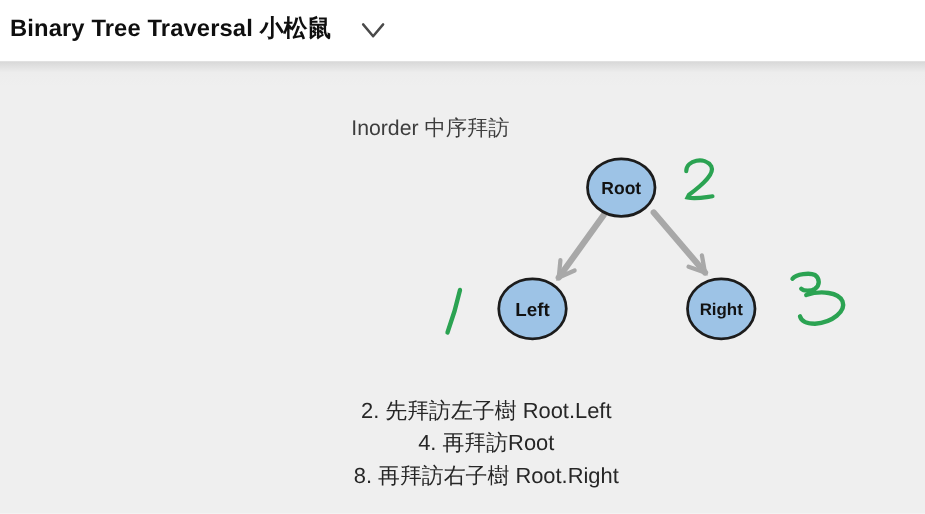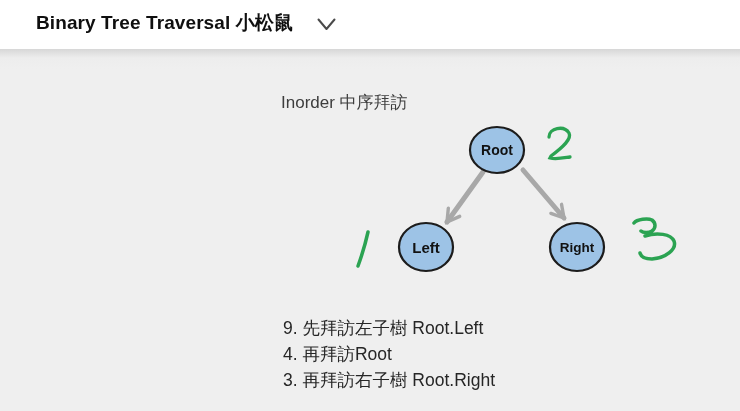--- a/index.html
+++ b/index.html
@@ -12,32 +12,33 @@
   }
 
   
   .header {
     position: absolute; top: 0; left: 0; right: 0; height: 49px;
     background: #ffffff;
   }
   .title-group {
     position: absolute; left: 8px; top: 8px;
     display: flex; align-items: center; gap: 24px;
-    height: 30px; cursor: pointer; margin-left: 28px;
+    height: 30px; cursor: pointer;
   }
   .page-title {
     font-size: 19px; font-weight: bold; color: #0f0f0f;
     letter-spacing: 0.1px; white-space: nowrap;
   }
   .chevron { display: block; margin-top: 3px; }
 
   
   .content {
     position: absolute; top: 49px; left: 0; right: 0; bottom: 0;
     background: linear-gradient(to bottom, #d7d7d7 0px, #ededed 9px, #efefef 20px, #efefef 100%);
+    text-align: center;
   }
   .heading {
     position: absolute; left: 281px; top: 42px;
     font-size: 17px; color: #3d3d3d; white-space: nowrap;
   }
   .diagram {
     position: absolute; left: 330px; top: 56px;
     width: 370px; height: 190px;
   }
   .node-label {
@@ -88,18 +89,18 @@
       <ellipse cx="577" cy="247" rx="27" ry="24" fill="#9DC3E6" stroke="#1C1C1C" stroke-width="2.2"></ellipse>
       <text class="node-label" x="577" y="252" text-anchor="middle" font-size="13.5">Right</text>
     </g>
 
     <path d="M 368 232 C 366 241 362 255 358 266" fill="none" stroke="#2BA352" stroke-width="3.5" stroke-linecap="round" aria-label="1"></path>
     <path d="M 549 137 C 549 128 564 125 569 133 C 572 139 563 147 551 156 L 550 158 C 556 159.5 563 158 570 157" fill="none" stroke="#2BA352" stroke-width="3.3" stroke-linecap="round" aria-label="2"></path>
     <path d="M 634 223 C 637 219 648 218 652 220 C 656 223 656 228 652 231 C 649 233 643 233 641 231 M 645 236 C 657 232 671 234 674 241 C 677 249 666 258 652 259 C 646 259 641 257 640 253" fill="none" stroke="#2BA352" stroke-width="3.5" stroke-linecap="round" stroke-linejoin="round" aria-label="3"></path>
   </svg>
 
   <div class="steps">
-    <div>9. 先拜訪左子樹 Root.Left</div>
+    <div>2. 先拜訪左子樹 Root.Left</div>
     <div>4. 再拜訪Root</div>
-    <div>3. 再拜訪右子樹 Root.Right</div>
+    <div>8. 再拜訪右子樹 Root.Right</div>
   </div>
 
 </div>
 
 </body></html>

